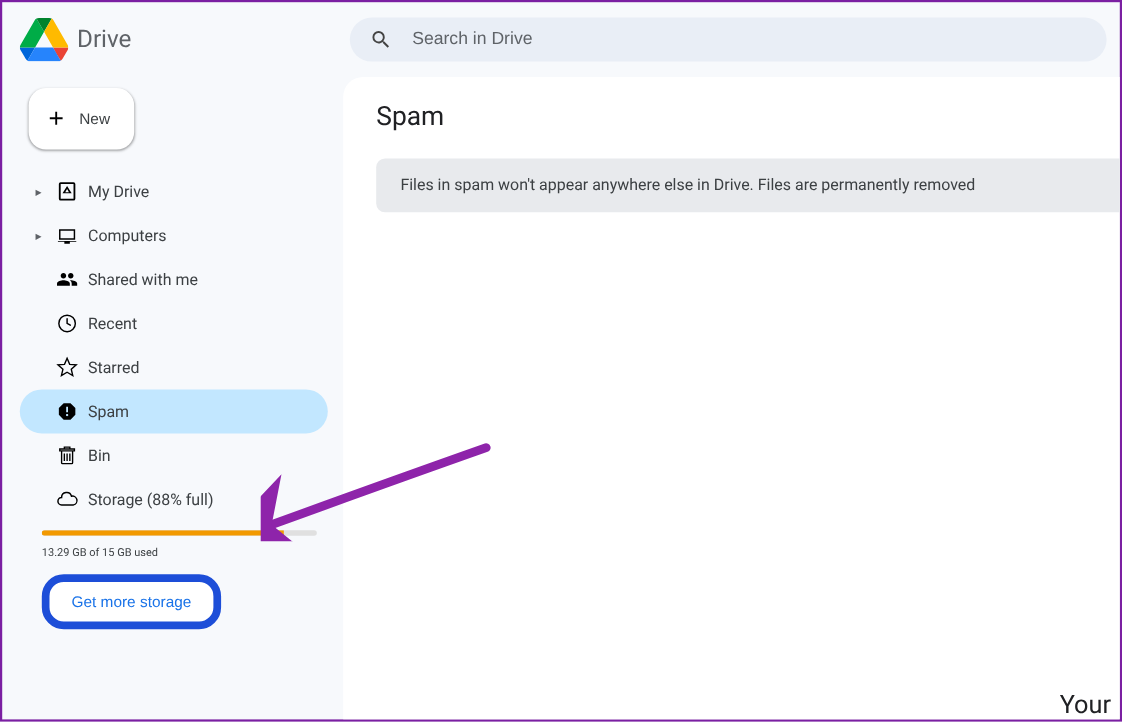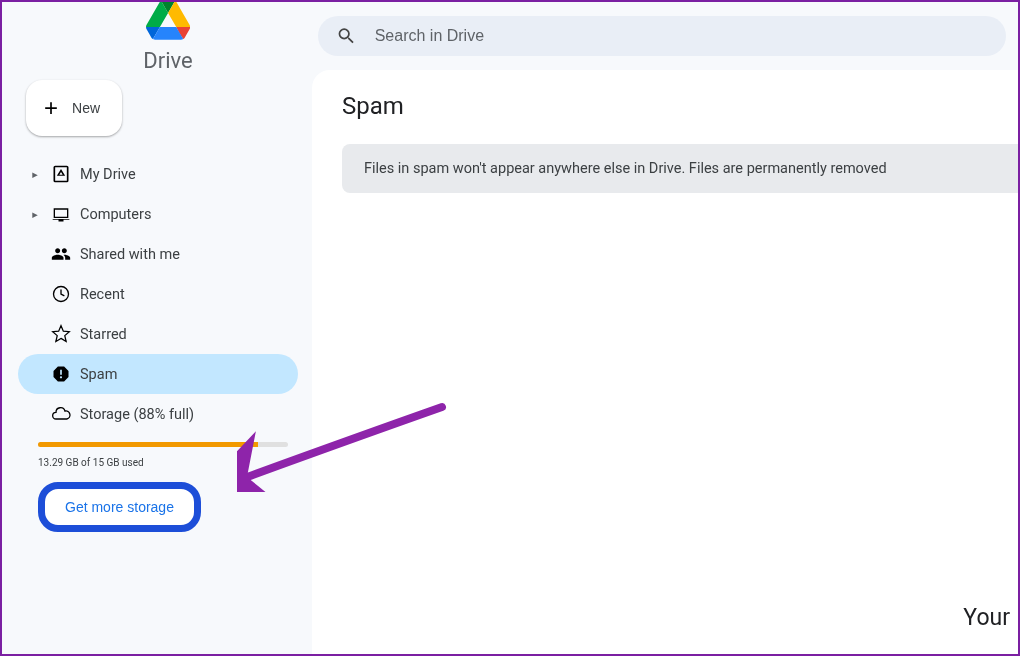--- a/index.html
+++ b/index.html
@@ -17,21 +17,20 @@
       display: flex;
       align-items: center;
       height: 68px;
       padding: 0 16px;
     }
     .logo-block {
       display: flex;
       align-items: center;
       gap: 8px;
       width: 300px;
-      flex-direction: column;
     }
     .logo-icon { width: 44px; height: 40px; }
     .logo-text { font-size: 22px; color: #5f6368; }
     .search-bar {
       flex: 1;
       background: #e9eef6;
       border-radius: 30px;
       height: 40px;
       display: flex;
       align-items: center;
@@ -151,21 +150,21 @@
     .info-banner {
       background: #e8eaed;
       border-radius: 8px 0 0 8px;
       padding: 16px 22px;
       font-size: 14.5px;
       color: #3c4043;
       margin-right: -4px;
     }
     .your-text {
       position: absolute;
-      bottom: 23px;
+      bottom: 0;
       right: 8px;
       font-size: 23px;
       color: #202124;
     }
 
     
     .arrow-anno {
       position: absolute;
       pointer-events: none;
       left: 235px;
@@ -263,20 +262,29 @@
       <li class="nav-item active">
         <span class="caret empty">▸</span>
         <span class="nav-icon">
           <svg viewBox="0 0 24 24">
               <path d="M15.73 3H8.27L3 8.27v7.46L8.27 21h7.46L21 15.73V8.27zM12 17.3c-.72 0-1.3-.58-1.3-1.3s.58-1.3 1.3-1.3 1.3.58 1.3 1.3-.58 1.3-1.3 1.3zm1-4.3h-2V7h2z"></path>
             </svg>
         </span>
         <span>Spam</span>
       </li>
 
+      <li class="nav-item">
+        <span class="caret empty">▸</span>
+        <span class="nav-icon">
+          <svg viewBox="0 0 24 24">
+              <path d="M6 7h12v13a1 1 0 01-1 1H7a1 1 0 01-1-1zM4 5h16v2H4zm5-2h6v2H9zM9 10v8M12 10v8M15 10v8" fill="none" stroke="#000" stroke-width="1.5"></path>
+            </svg>
+        </span>
+        <span>Bin</span>
+      </li>
 
       <li class="nav-item">
         <span class="caret empty">▸</span>
         <span class="nav-icon">
           <svg viewBox="0 0 24 24">
               <path d="M19 18H6a4 4 0 010-8 5.5 5.5 0 0110.8-1.5A4.5 4.5 0 0119 18z" fill="none" stroke="#000" stroke-width="1.6"></path>
             </svg>
         </span>
         <span>Storage (88% full)</span>
       </li>

